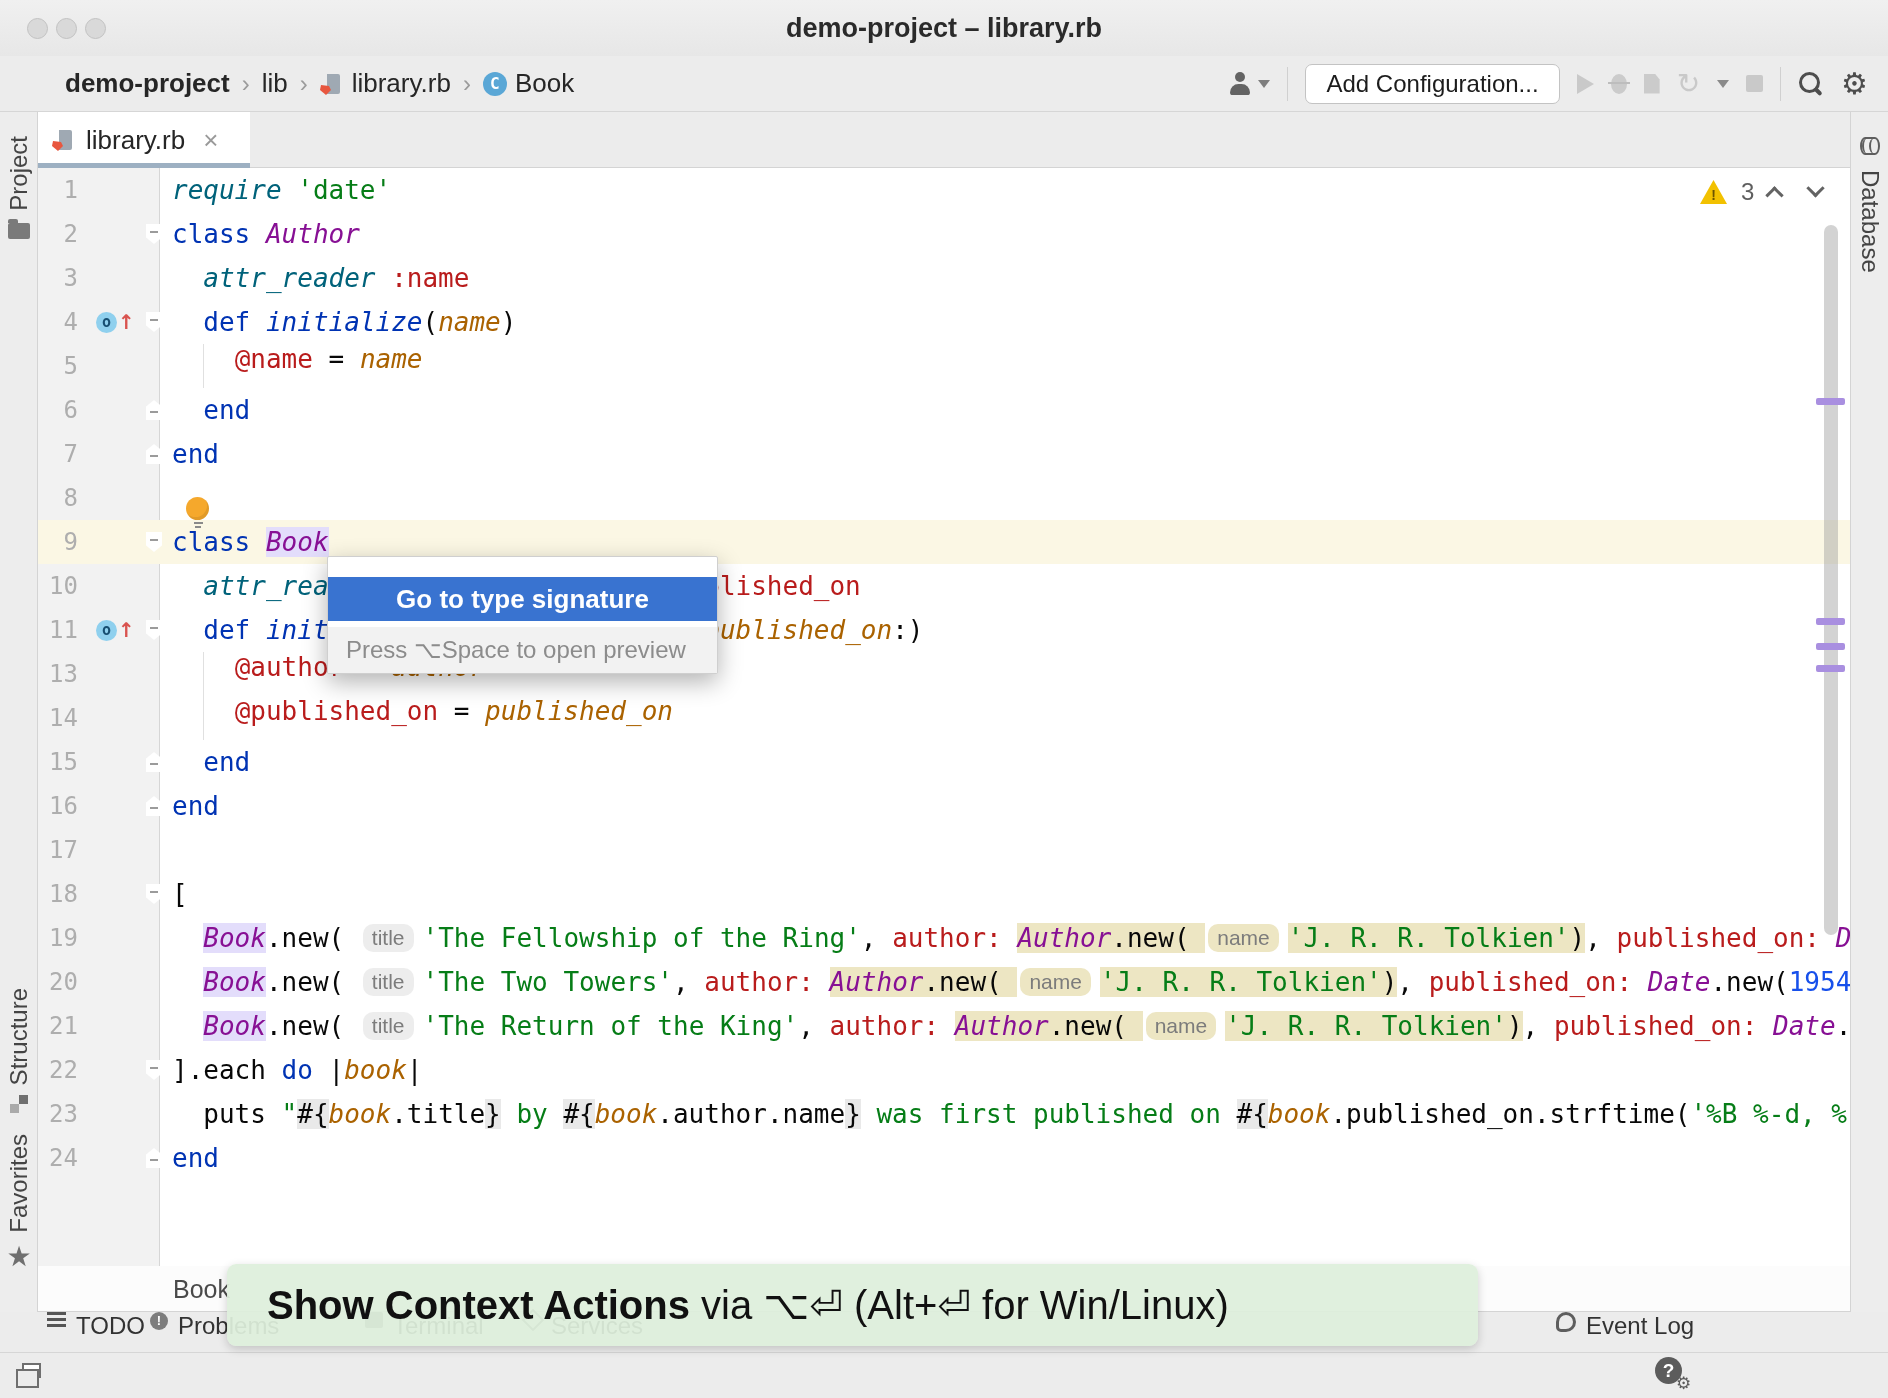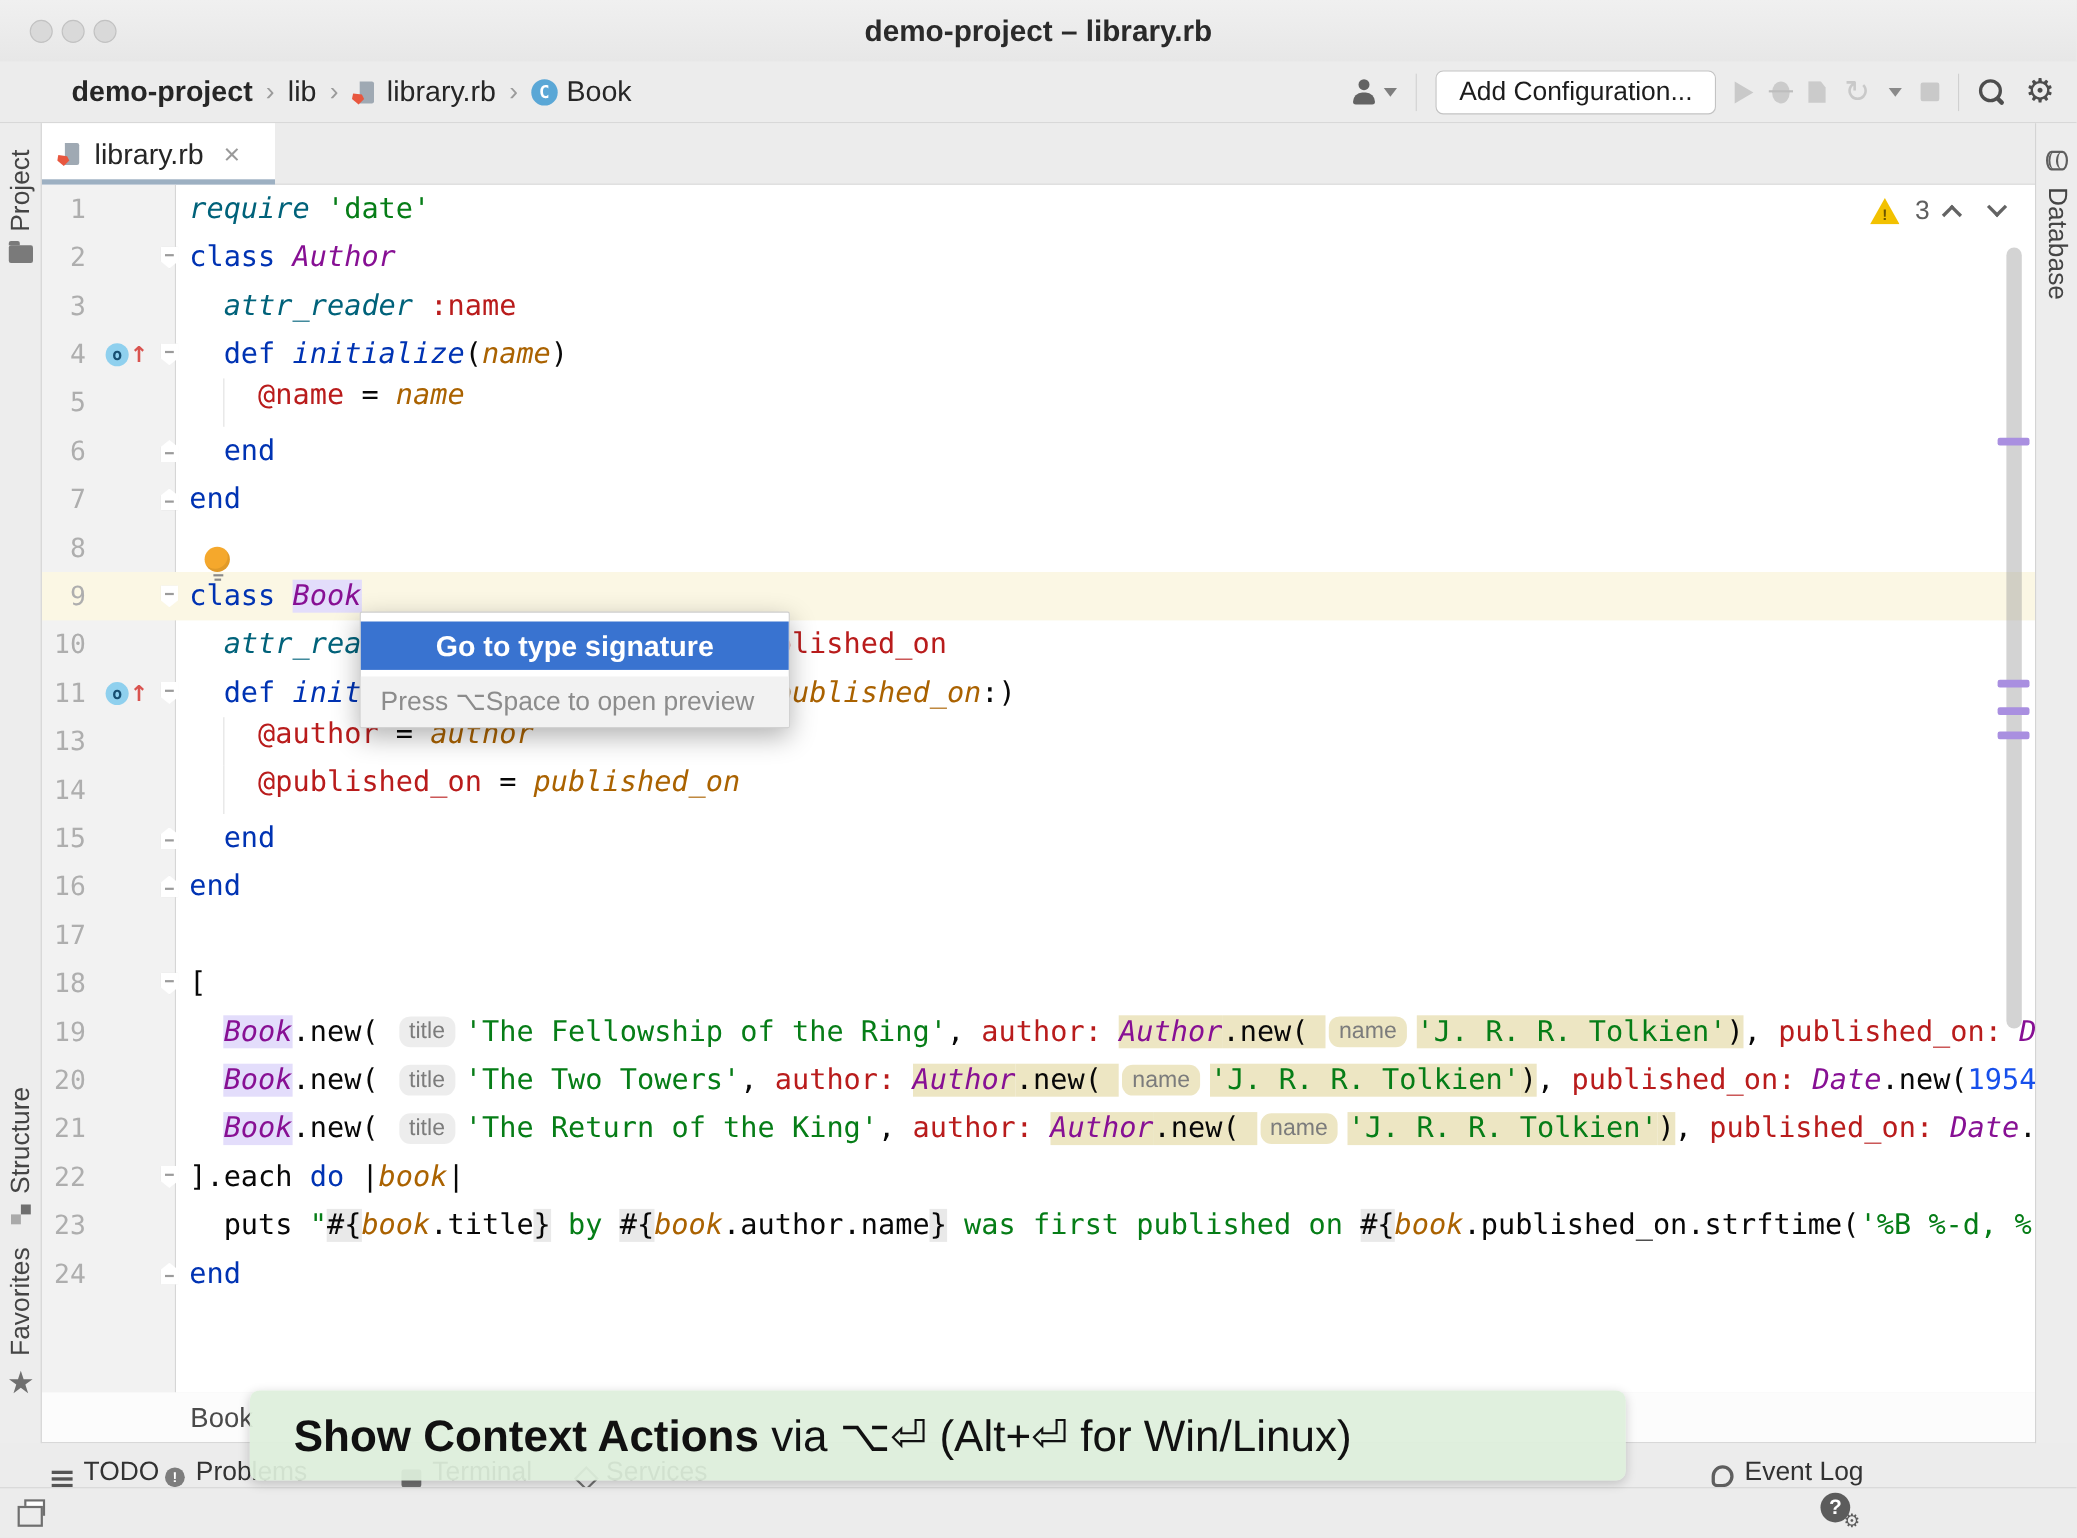--- a/index.html
+++ b/index.html
@@ -105,28 +105,28 @@
   .chev { width:13px; height:13px; border-right:3px solid #636363; border-bottom:3px solid #636363; }
   .chev.up { transform:rotate(-135deg) translate(-2px,-2px); }
   .chev.dn { transform:rotate(45deg) translate(-3px,-3px); }
 
   
   .sb-thumb { position:absolute; left:1786px; top:57px; width:14px; height:710px; border-radius:7px; background:rgba(158,158,158,0.45); z-index:6; }
   .stripe-mark { position:absolute; left:1778px; width:29px; height:7px; background:#a98fe0; border-radius:2px; z-index:6; }
 
   
   .popup { position:absolute; left:327px; top:556px; width:391px; background:#fff; border:1px solid #cfcfcf; border-radius:2px; box-shadow:0 8px 24px rgba(0,0,0,0.3); z-index:20; padding-top:8px; }
-  .popup-sel { height:44px; background:#3973d0; color:#fff; font-size:26px; font-weight:600; text-align:center; line-height:44px; }
+  .popup-sel { height:44px; background:#3973d0; color:#fff; font-size:26px; font-weight:600; text-align:center; line-height:44px;margin-top:12px; }
   .popup-foot { margin-top:6px; height:46px; background:#f2f2f2; color:#8c8c8c; font-size:24px; line-height:46px; padding-left:18px; }
 
   
   .bcrumb-bar { position:absolute; left:38px; top:1266px; width:1812px; height:46px; background:#fcfcfc; border-bottom:1px solid #d4d4d4; }
   .bcrumb-bar .bc { position:absolute; left:135px; top:0; height:46px; line-height:46px; font-size:25px; color:#4a4a4a; }
   .bottombar { position:absolute; left:0; top:1312px; width:100%; height:40px; background:#ececec; }
-  .bb-item { position:absolute; top:0; height:40px; display:flex; align-items:flex-end; gap:10px; font-size:24px; color:#323232; }
+  .bb-item { position:absolute; top:0; height:40px; display:flex; align-items:flex-start; gap:10px; font-size:24px; color:#323232; }
   .todo-ic { position:relative; width:19px; height:15px; }
   .todo-ic::before { content:""; position:absolute; left:0; top:0; width:19px; height:3px; background:#555; box-shadow:0 6px 0 #555,0 12px 0 #555; }
   .excl-ic { width:18px; height:18px; border-radius:50%; background:#7d7d7d; color:#fff; font:bold 13px/18px "Liberation Sans",sans-serif; text-align:center; }
   .term-ic { width:18px; height:16px; background:#6f6f6f; border-radius:2px; }
   .svc-ic { width:16px; height:16px; border:2px solid #6f6f6f; transform:rotate(45deg); }
   .bubble-ic { width:20px; height:20px; border:3px solid #5e5e5e; border-radius:50% 50% 50% 5px; }
 
   .statusbar { position:absolute; left:0; top:1352px; width:100%; height:46px; background:#ececec; border-top:1px solid #d6d6d6; }
   .panel-ic { position:absolute; left:22px; top:10px; width:19px; height:15px; border:2px solid #6f6f6f; background:#fff; }
   .panel-ic::before { content:""; position:absolute; left:-8px; top:4px; width:19px; height:15px; border:2px solid #6f6f6f; background:#ececec; }

